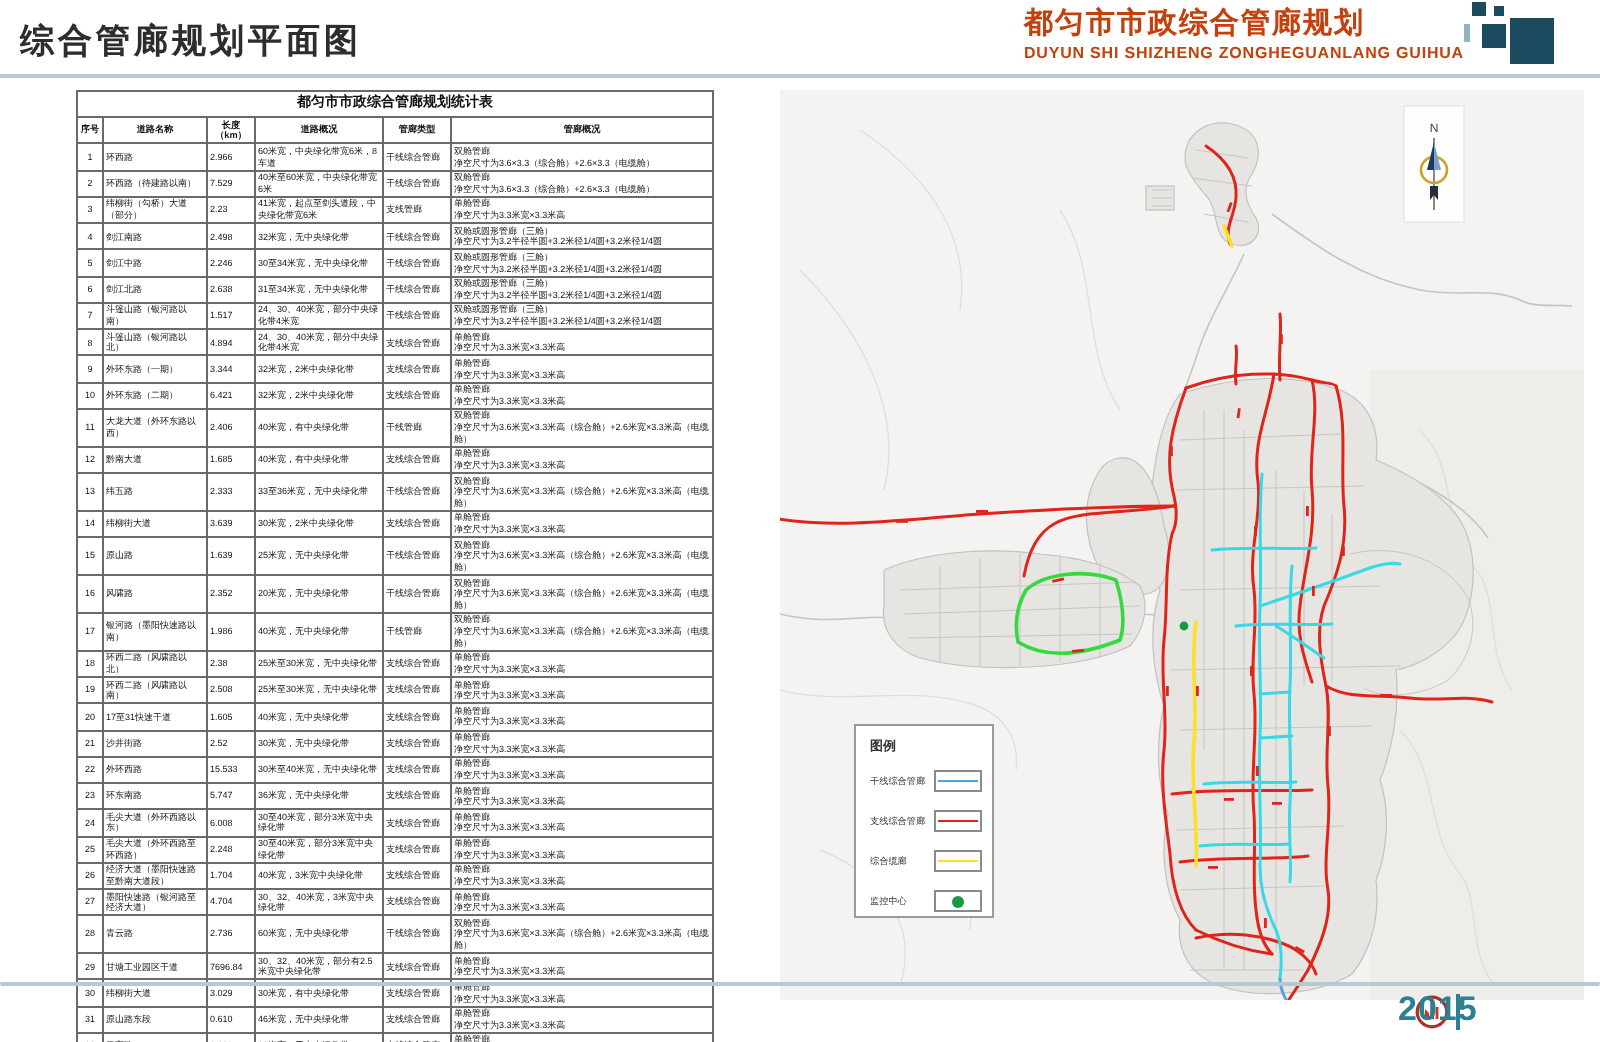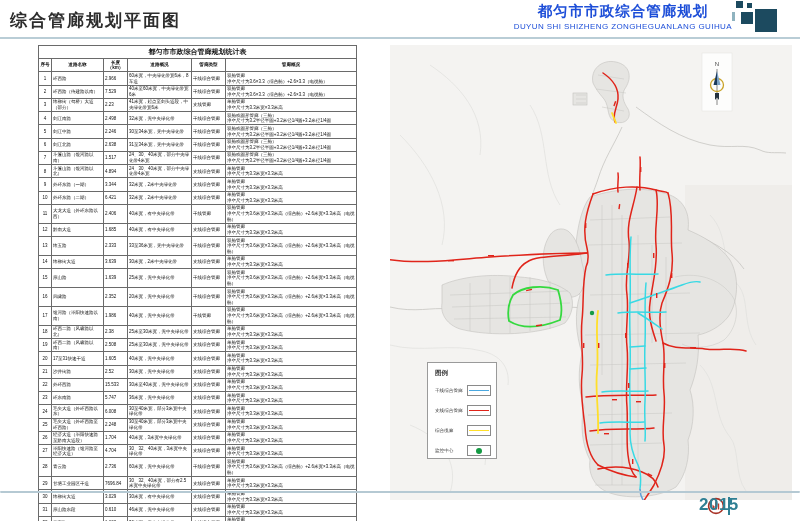--- a/index.html
+++ b/index.html
@@ -1,23 +1,23 @@
 <!DOCTYPE html>
 <html><head>
 <meta charset="utf-8">
 <style>
   html,body{margin:0;padding:0;}
   body{font-family:"Liberation Sans",sans-serif;background:#ffffff;}
   .page{position:relative;width:800px;height:521px;background:#ffffff;overflow:hidden;border-radius:32px;}
 
   
   .hdr-title{position:absolute;left:10px;top:9px;font-size:17px;font-weight:bold;color:#2d2d2d;letter-spacing:2px;}
-  .hdr-right{position:absolute;right:68px;top:2px;text-align:center;color:#1d4ed8;}
+  .hdr-right{position:absolute;right:68px;top:2px;text-align:left;color:#c2410c;}
   .hdr-right .cn{font-size:14.5px;font-weight:bold;letter-spacing:1px;}
-  .hdr-right .en{font-size:8px;font-weight:normal;letter-spacing:0.4px;margin-top:1px;}
+  .hdr-right .en{font-size:8px;font-weight:bold;letter-spacing:0.4px;margin-top:1px;}
   .logo-squares{position:absolute;right:14px;top:0;width:52px;height:36px;}
   .logo-squares div{position:absolute;background:#1c4a5f;}
   .sq1{left:21px;top:9px;width:22px;height:23px;}
   .sq2{left:7px;top:12px;width:12px;height:12px;}
   .sq3{left:2px;top:1px;width:7px;height:7px;}
   .sq4{left:13px;top:3px;width:5px;height:5px;}
   .sq5{left:-2px;top:12px;width:3px;height:9px;background:#8fb3bf !important;}
   .divider-top{position:absolute;left:0;top:37px;width:800px;height:2px;background:#b9cdd6;}
   .divider-bottom{position:absolute;left:0;top:491px;width:800px;height:2px;background:#b5c9d3;}
 

